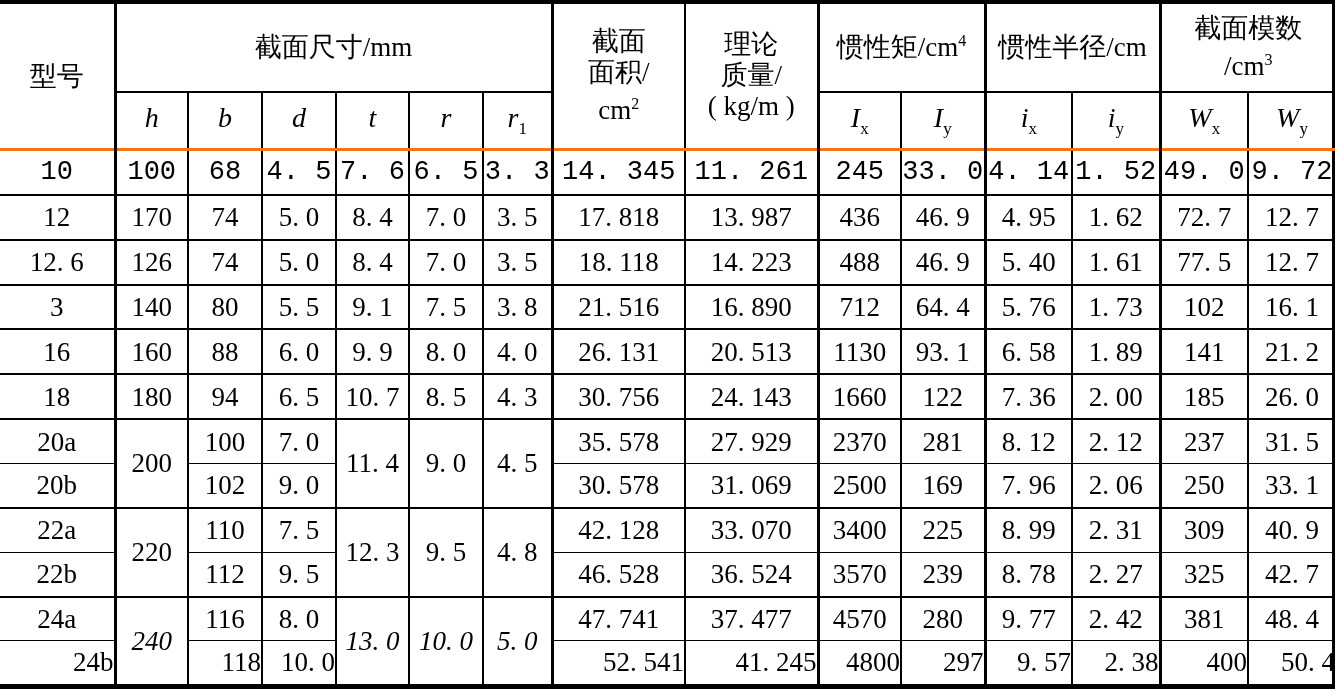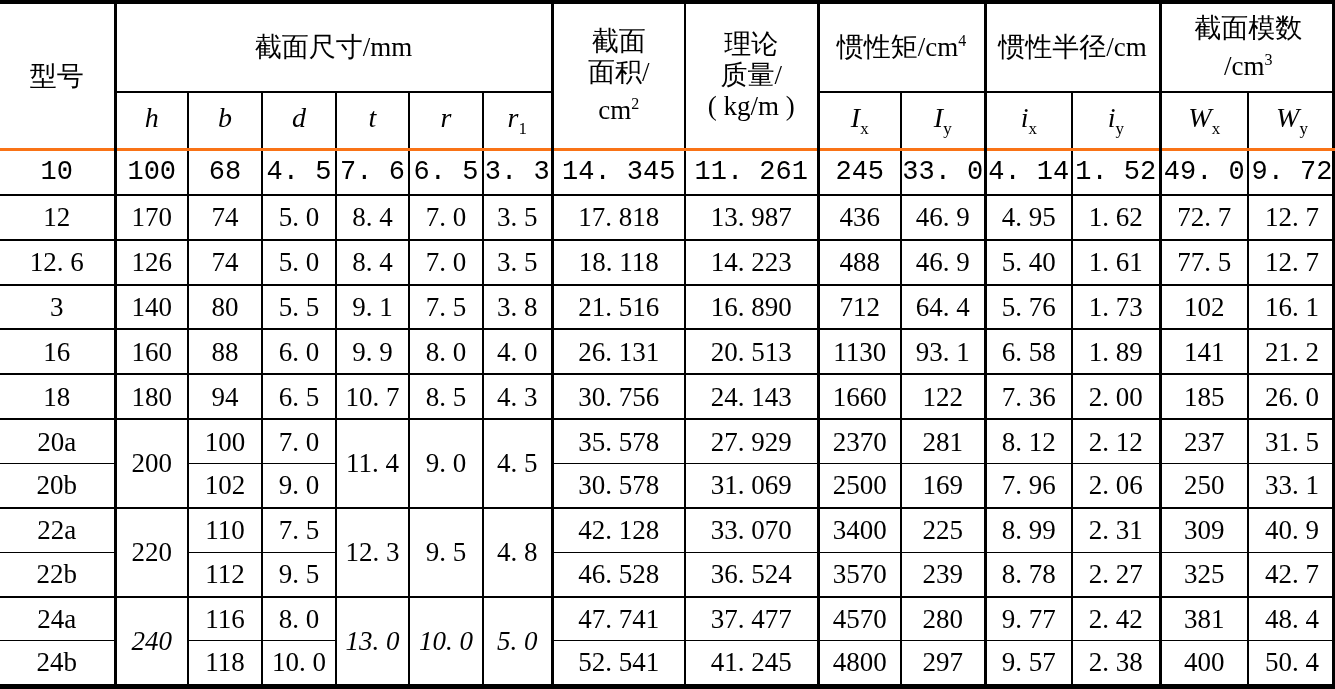--- a/index.html
+++ b/index.html
@@ -34,21 +34,21 @@
   .var { font-size: 28px; font-style: italic; }
   .var sub { font-style: normal; }
   sub { font-size: 17px; }
   sup { font-size: 16px; }
   .hl { line-height: 31px; }
   .c0 { border-left: 0; }
   .cE { border-right: 0; margin-left: 40px; }
   .gb { border-right-width: 3px; }
   thead tr.h1 > * { border-top: 0; }
   tbody tr:first-child > td { border-top: 3px solid #f97316; font-family: Liberation Mono, monospace; }
-  tbody tr:last-child > td { border-bottom: 0; }
+  tbody tr:last-child > td { border-bottom: 0; text-align: right; }
   tbody tr.row-a > td { border-bottom-width: 1px; }
   tbody tr.row-b > td { border-top-width: 1px; }
   tbody tr.row-a > td.m { border-bottom-width: 2px; }
   tbody tr.row-24a > td.m { border-bottom: 0; font-style: italic; }
 </style>
 </head>
 <body>
 
 <div class="table-wrap">
 <table>

